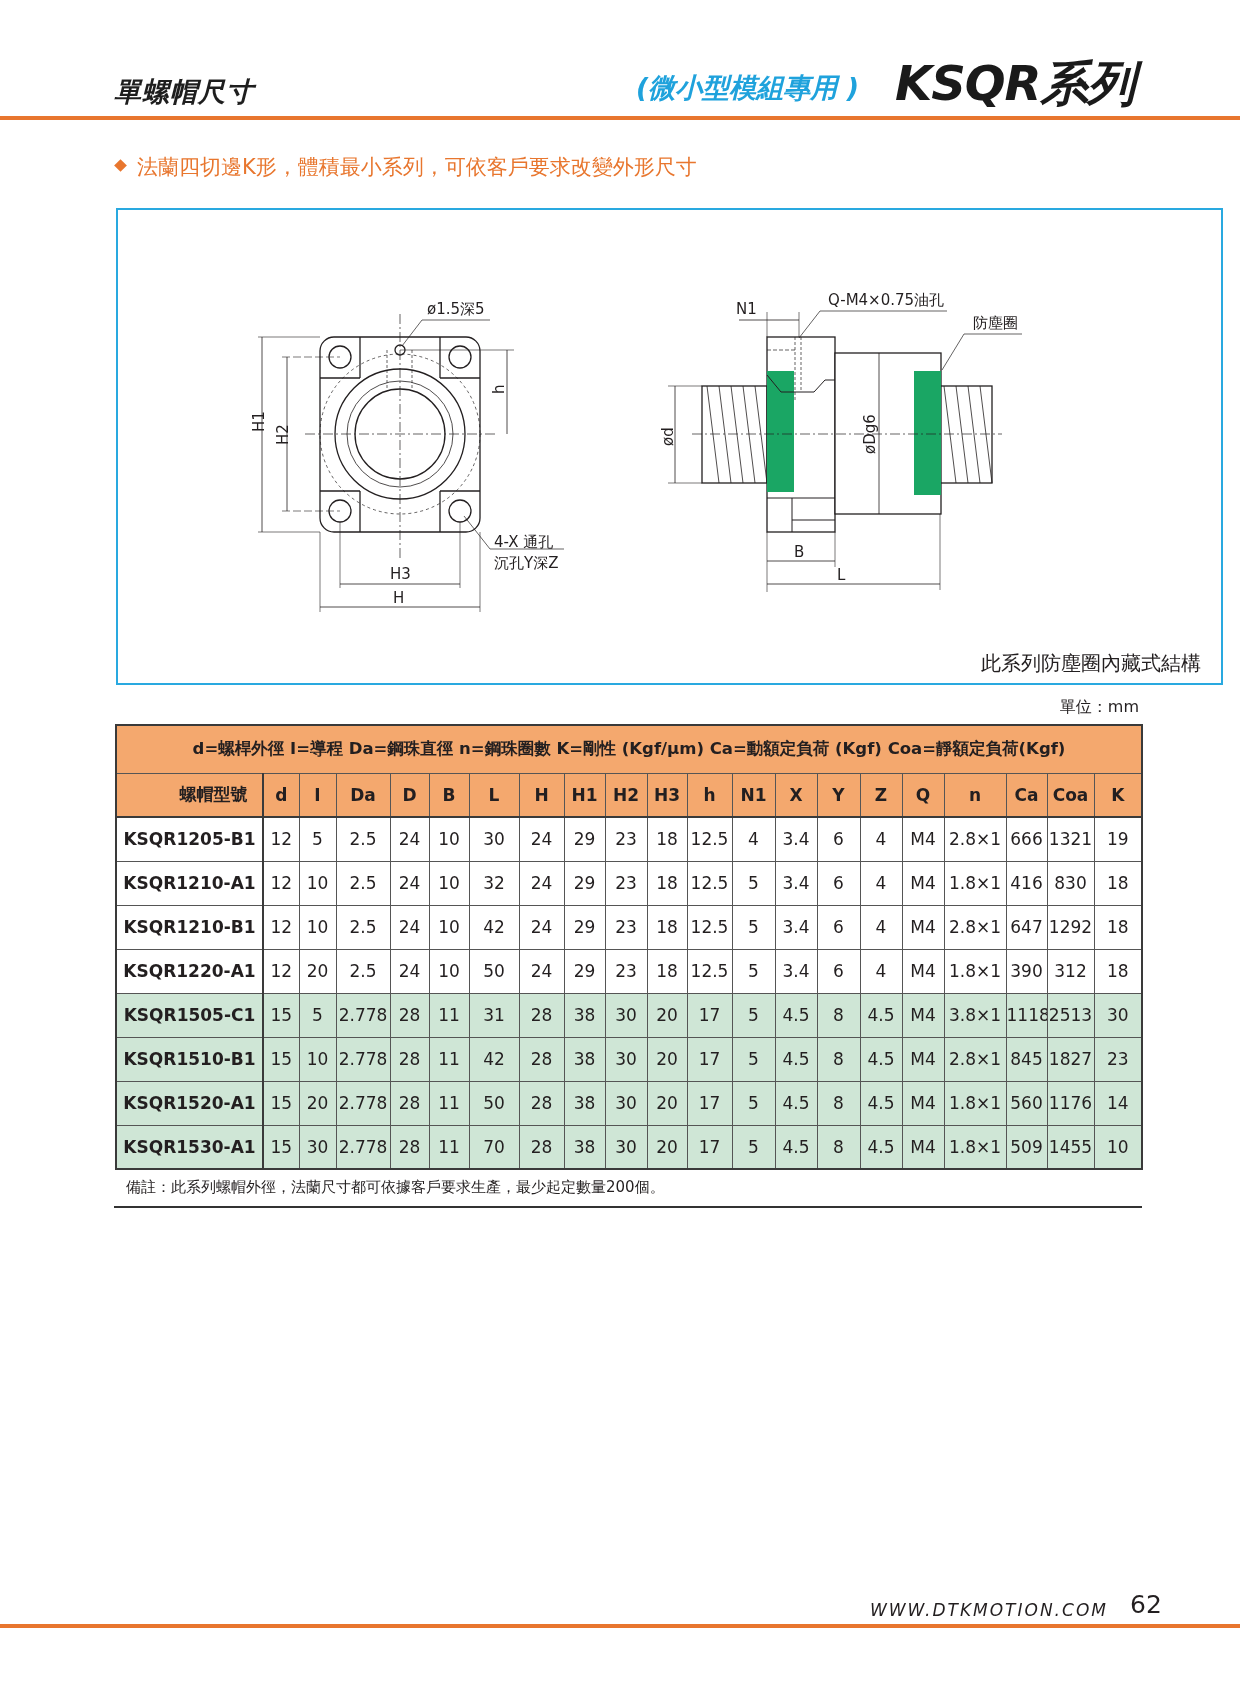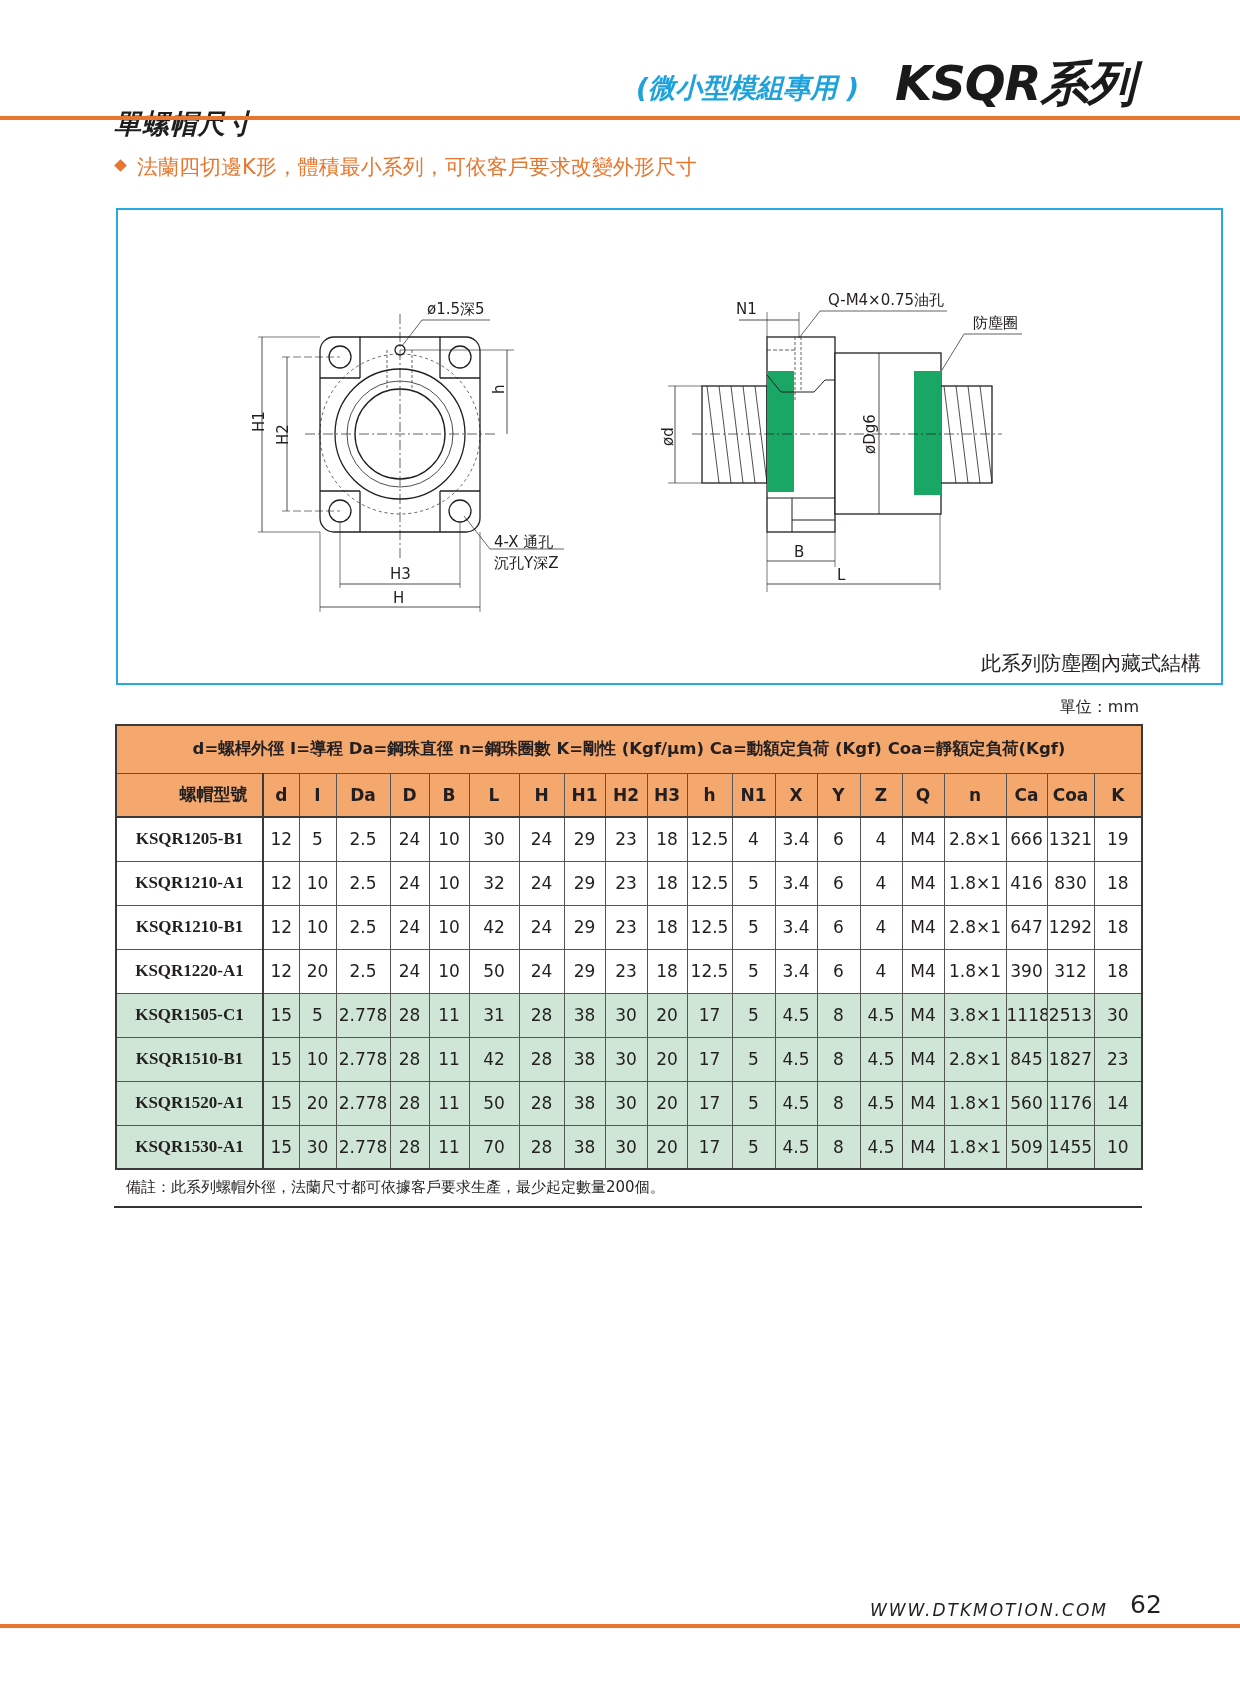--- a/index.html
+++ b/index.html
@@ -1,37 +1,37 @@
 <!DOCTYPE html>
 <html><head>
 <meta charset="utf-8">
 <style>
   * { box-sizing: border-box; margin: 0; padding: 0; }
   html, body { width: 1240px; height: 1683px; background: #ffffff; }
   body { position: relative; font-family: "DejaVu Sans", "Liberation Sans", sans-serif; color: #231f20; overflow: hidden; }
 
-  .hdr-left { position: absolute; left: 114px; top: 74px; font-size: 27px; font-weight: bold; font-style: italic; color: #1e1e1e; letter-spacing: 1px; margin-top: 32px; }
+  .hdr-left { position: absolute; left: 114px; top: 74px; font-size: 27px; font-weight: bold; font-style: italic; color: #1e1e1e; letter-spacing: 1px; }
   .hdr-sub { position: absolute; left: 636px; top: 70px; font-size: 27px; font-weight: bold; font-style: italic; color: #1fa2dc; }
   .hdr-series { position: absolute; left: 895px; top: 52px; font-size: 48px; font-weight: bold; font-style: italic; color: #1a1a1a; letter-spacing: -1px; }
   .top-rule { position: absolute; left: 0; top: 116px; width: 1240px; height: 4px; background: #e8762e; }
 
   .tagline { position: absolute; left: 116px; top: 153px; font-size: 21px; color: #e8762e; }
   .tagline .dia { display: inline-block; width: 9px; height: 9px; background: #e8762e; transform: rotate(45deg); margin-right: 12px; vertical-align: middle; position: relative; top: -3px; }
 
   .figbox { position: absolute; left: 116px; top: 208px; width: 1107px; height: 477px; border: 2px solid #29a9e0; background: #fff; }
   .figbox svg { position: absolute; left: 0; top: 0; }
   .fig-caption { position: absolute; right: 20px; bottom: 6px; font-size: 20px; color: #231f20; margin-left: 6px; }
 
   .unit { position: absolute; right: 101px; top: 697px; font-size: 16px; color: #231f20; }
 
   table.spec { position: absolute; left: 115px; top: 724px; width: 1026px; border-collapse: collapse; border: 2px solid #3a3a3a; table-layout: fixed; }
   table.spec td, table.spec th { border: 1px solid #555; text-align: center; font-size: 17px; height: 44px; color: #231f20; padding: 0; white-space: nowrap; overflow: hidden; }
   table.spec .legend-row td { background: #f4a86e; font-weight: bold; font-size: 16.5px; height: 48px; border-bottom: 1px solid #555; }
   table.spec .head-row th { background: #f4a86e; font-weight: bold; font-size: 17px; height: 44px; border-bottom: 2px solid #3a3a3a; }
-  table.spec td.model { font-weight: bold; font-size: 17px; border-right: 2px solid #3a3a3a; font-family: Liberation Serif, serif; }
+  table.spec td.model { font-weight: bold; font-size: 17px; border-right: 2px solid #3a3a3a; }
   table.spec th.model { border-right: 2px solid #3a3a3a; padding-left: 48px; }
   table.spec tr.g1 td { background: #ffffff; }
   table.spec tr.g2 td { background: #cfe6d6; }
   table.spec tr.g1.last td { border-bottom: 1px solid #555; }
 
   .note { position: absolute; left: 126px; top: 1178px; font-size: 15px; color: #231f20; }
   .note-rule { position: absolute; left: 114px; top: 1206px; width: 1028px; height: 2px; background: #333; }
 
   .footer-url { position: absolute; left: 870px; top: 1600px; font-size: 17px; font-style: italic; letter-spacing: 2px; color: #231f20; }
   .footer-page { position: absolute; left: 1130px; top: 1590px; font-size: 25px; color: #231f20; }

